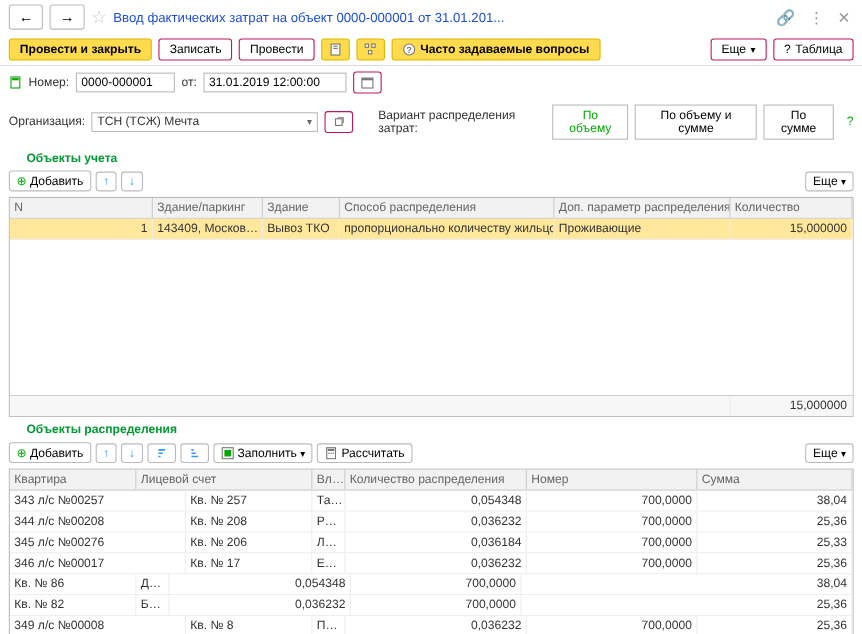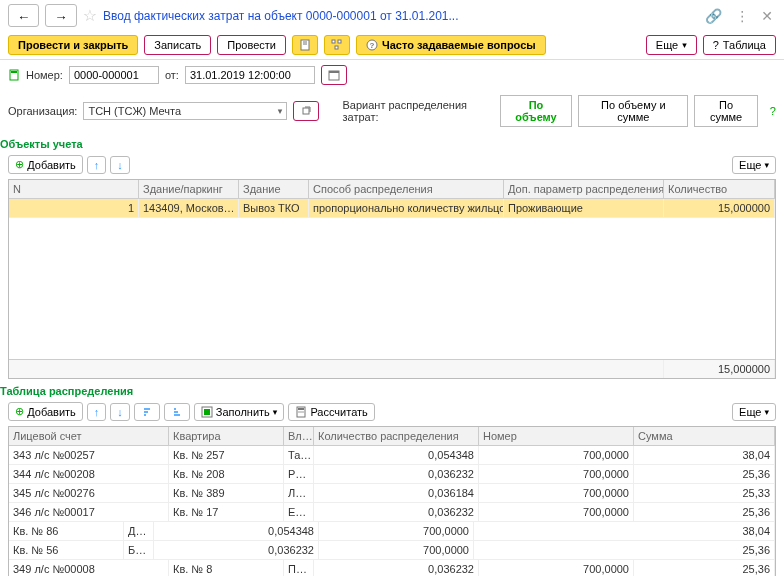--- a/index.html
+++ b/index.html
@@ -72,25 +72,25 @@
     font-size: 11px;
   }
   .dd-arrow { margin-left: auto; color: #666; font-size: 9px; padding-left: 4px; }
   .seg-btn {
     border: 1px solid #bbb;
     padding: 3px 8px;
     background: #fff;
     cursor: pointer;
     font-size: 11px;
   }
-  .seg-btn.active { color: #0a0; font-weight: bold; }
+  .seg-btn.active { color: #0a0; }
   .section-title {
     color: #009933;
     font-size: 11px;
-    padding: 6px 8px 2px 0;
+    padding: 6px 8px 2px 24px;
     font-weight: bold;
   }
   .section-toolbar {
     display: flex;
     align-items: center;
     padding: 3px 8px;
     gap: 4px;
   }
   .small-btn {
     border: 1px solid #bbb;
@@ -269,21 +269,21 @@
       <div class="td" style="width:160px">Проживающие</div>
       <div class="td num" style="flex:1">15,000000</div>
     </div>
   </div>
   <div class="tfoot">
     <div class="td" style="width:655px"></div>
     <div class="td num" style="flex:1">15,000000</div>
   </div>
 </div>
 
-<div class="section-title">Таблица распределения</div>
+<div class="section-title">Объекты распределения</div>
 <div class="section-toolbar">
   <button class="small-btn">
     <span class="green-plus">⊕</span>
     <span>Добавить</span>
   </button>
   <button class="small-btn">
       <span class="arrow-up">↑</span>
     </button>
   <button class="small-btn">
       <span class="arrow-down">↓</span>
@@ -318,22 +318,22 @@
   </button>
   <div class="spacer"></div>
   <button class="small-btn">
       <span>Еще</span> 
       <span style="font-size:9px">▾</span>
     </button>
 </div>
 
 <div class="table2">
   <div class="thead">
+    <div class="th" style="width:115px">Квартира</div>
     <div class="th" style="width:160px">Лицевой счет</div>
-    <div class="th" style="width:115px">Квартира</div>
     <div class="th" style="width:30px">Вл…</div>
     <div class="th" style="width:165px">Количество распределения</div>
     <div class="th" style="width:155px">Номер</div>
     <div class="th" style="flex:1">Сумма</div>
   </div>
   <div class="tbody2" id="tbody2">
       <div class="trow">
         <div class="td" style="width:160px">343 л/с №00257</div>
         <div class="td" style="width:115px">Кв. № 257</div>
         <div class="td" style="width:30px">Та…</div>
@@ -344,21 +344,21 @@
       <div class="trow">
         <div class="td" style="width:160px">344 л/с №00208</div>
         <div class="td" style="width:115px">Кв. № 208</div>
         <div class="td" style="width:30px">Р…</div>
         <div class="td num" style="width:165px">0,036232</div>
         <div class="td num" style="width:155px">700,0000</div>
         <div class="td num" style="flex:1">25,36</div>
       </div>
       <div class="trow">
         <div class="td" style="width:160px">345 л/с №00276</div>
-        <div class="td" style="width:115px">Кв. № 389</div>
+        <div class="td" style="width:115px">Кв. № 206</div>
         <div class="td" style="width:30px">Л…</div>
         <div class="td num" style="width:165px">0,036184</div>
         <div class="td num" style="width:155px">700,0000</div>
         <div class="td num" style="flex:1">25,33</div>
       </div>
       <div class="trow">
         <div class="td" style="width:160px">346 л/с №00017</div>
         <div class="td" style="width:115px">Кв. № 17</div>
         <div class="td" style="width:30px">Е…</div>
         <div class="td num" style="width:165px">0,036232</div>
@@ -366,21 +366,21 @@
         <div class="td num" style="flex:1">25,36</div>
       </div>
       <div class="trow">
         <div class="td" style="width:115px">Кв. № 86</div>
         <div class="td" style="width:30px">Д…</div>
         <div class="td num" style="width:165px">0,054348</div>
         <div class="td num" style="width:155px">700,0000</div>
         <div class="td num" style="flex:1">38,04</div>
       </div>
       <div class="trow">
-        <div class="td" style="width:115px">Кв. № 56</div>
+        <div class="td" style="width:115px">Кв. № 82</div>
         <div class="td" style="width:30px">Б…</div>
         <div class="td num" style="width:165px">0,036232</div>
         <div class="td num" style="width:155px">700,0000</div>
         <div class="td num" style="flex:1">25,36</div>
       </div>
       <div class="trow">
         <div class="td" style="width:160px">349 л/с №00008</div>
         <div class="td" style="width:115px">Кв. № 8</div>
         <div class="td" style="width:30px">П…</div>
         <div class="td num" style="width:165px">0,036232</div>

